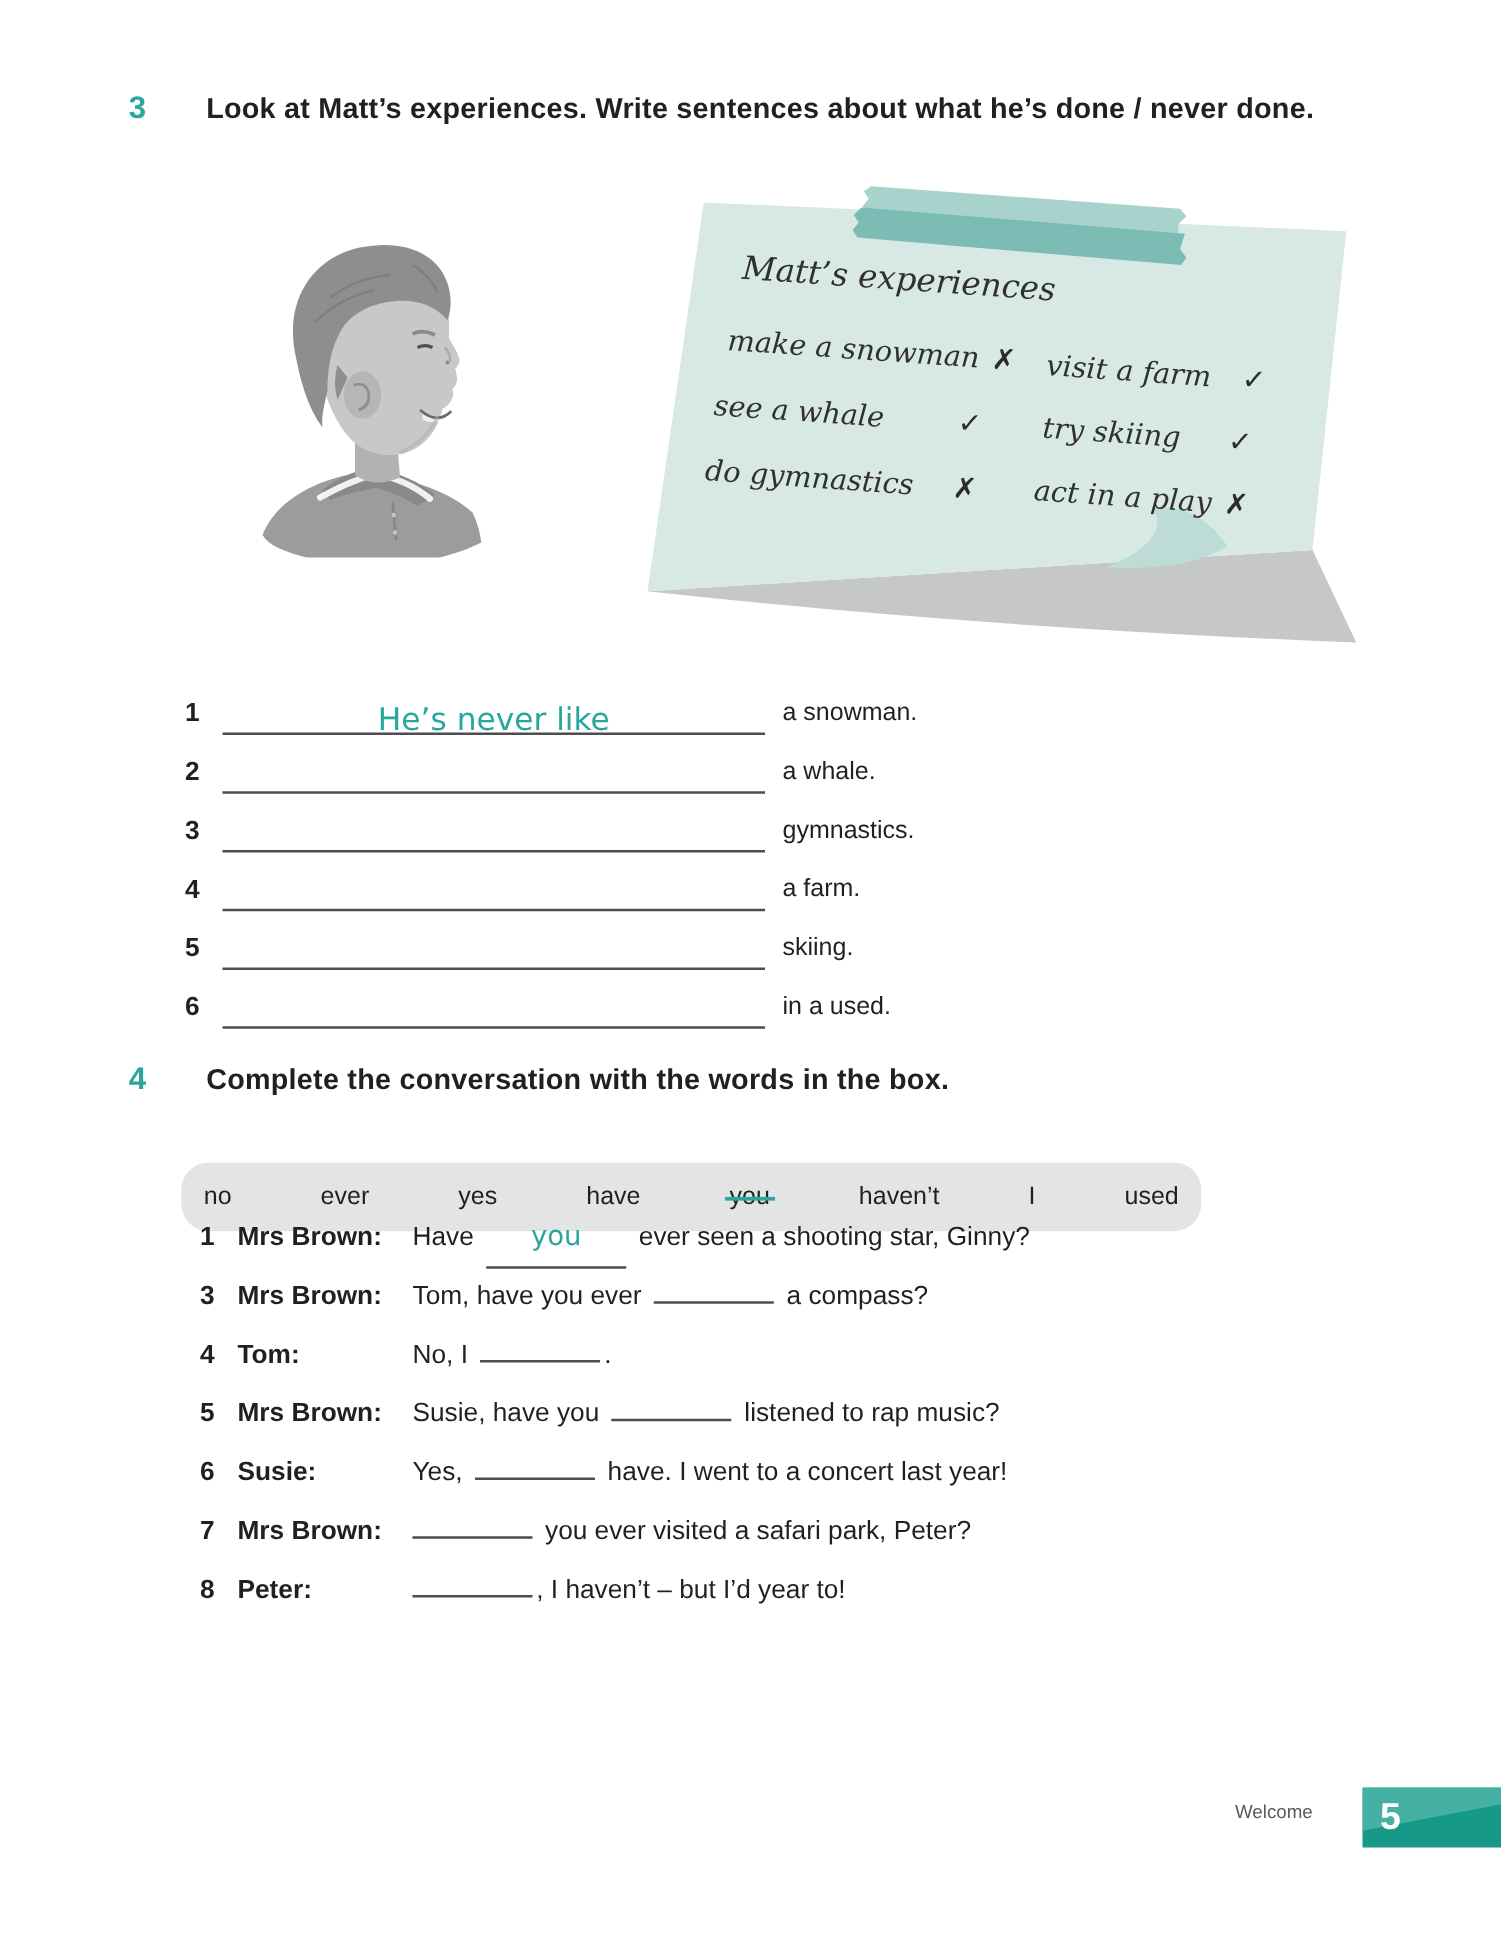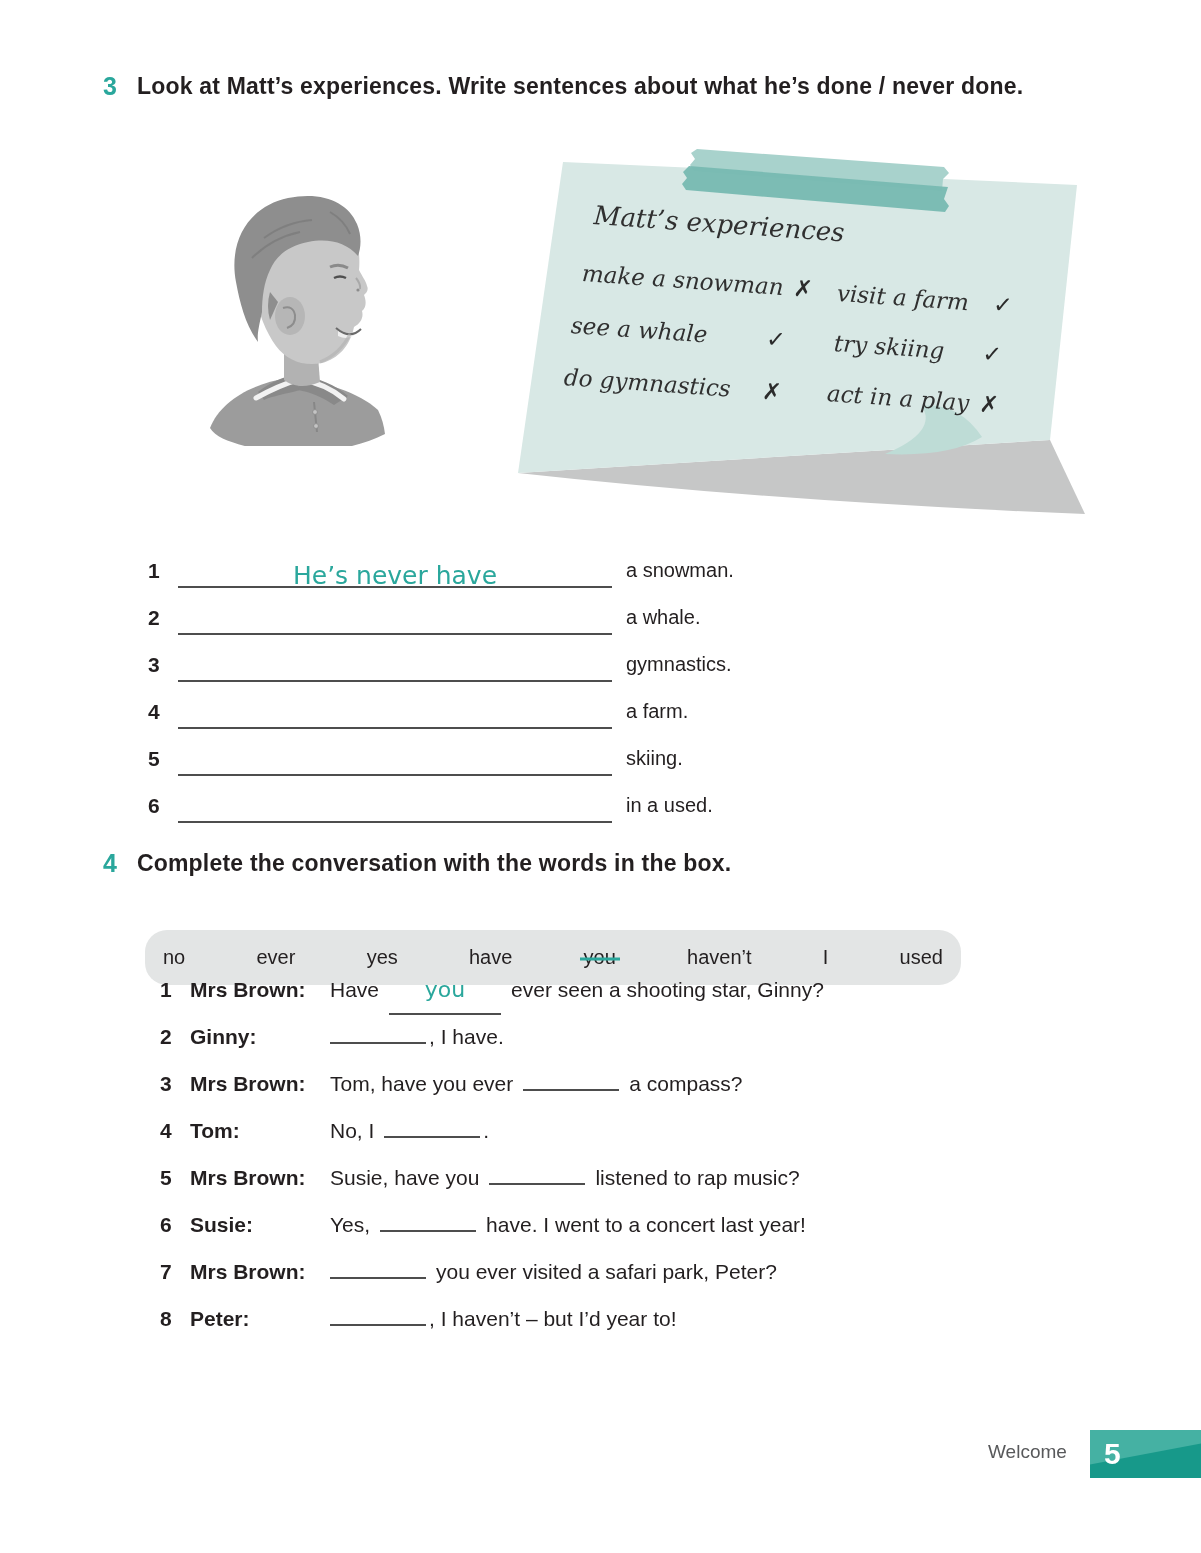--- a/index.html
+++ b/index.html
@@ -9,21 +9,21 @@
     --tab-teal:#17998a; --tab-teal-light:#45b1a3;
     --photo-hair:#8e8e8e; --photo-face:#c8c8c8; --photo-shirt:#9c9c9c;
   }
   html,body{margin:0;padding:0;background:#fff;}
   .page{position:relative;width:1201px;height:1553px;background:#fff;overflow:hidden;
         font-family:"Liberation Sans","DejaVu Sans",sans-serif;color:var(--text);}
 
   
   .ex-header{position:absolute;left:103px;display:flex;gap:20px;white-space:nowrap;}
   .ex-header .ex-num{color:var(--accent);font-weight:bold;font-size:25px;line-height:28px;}
-  .ex-header .ex-title{font-weight:bold;font-size:23px;line-height:28px;letter-spacing:.2px;}
+  .ex-header .ex-title{font-weight:bold;font-size:23px;line-height:28px;letter-spacing:.2px;margin-left:28px;}
   #ex3-header{top:72px;} #ex4-header{top:849px;}
 
   
   .photo{position:absolute;left:200px;top:186px;width:190px;height:260px;}
 
   
   .note{position:absolute;left:500px;top:140px;width:600px;height:390px;}
   .note svg{position:absolute;inset:0;}
   .note-title{position:absolute;left:95px;top:60px;font-family:"DejaVu Serif",serif;
     font-style:italic;font-size:26px;color:#303030;transform:rotate(4deg);transform-origin:left top;white-space:nowrap;}
@@ -56,21 +56,21 @@
   .d-row{height:47px;line-height:47px;font-size:21px;white-space:nowrap;}
   .d-row .num{display:inline-block;width:30px;font-weight:bold;}
   .d-row .speaker{display:inline-block;width:140px;font-weight:bold;}
   .d-row .pre{margin-right:10px;} .d-row .pre:empty{margin-right:0;}
   .d-row .post{margin-left:10px;} .d-row.tight .post{margin-left:3px;}
   .blank{display:inline-block;width:96px;border-bottom:2px solid var(--underline);text-align:center;}
   .blank.wide{width:112px;}
   .blank .hand{color:var(--accent);font-size:22px;font-family:"DejaVu Sans",sans-serif;line-height:normal;}
 
   
-  .footer-label{position:absolute;left:988px;top:1441px;font-size:19px;color:var(--muted);}
+  .footer-label{position:absolute;left:988px;top:1441px;font-size:15px;color:var(--muted);}
   .page-tab{position:absolute;left:1090px;top:1430px;width:111px;height:48px;
     background:var(--tab-teal);overflow:hidden;}
   .page-tab::before{content:"";position:absolute;inset:0;background:var(--tab-teal-light);
     clip-path:polygon(0 0,100% 0,100% 28%,0 72%);}
   .page-tab .page-num{position:absolute;left:14px;top:50%;transform:translateY(-50%);
     color:#fff;font-weight:bold;font-size:30px;}
 </style>
 </head>
 <body>
 
@@ -140,21 +140,21 @@
     <div class="note-item" style="left:328px;top:240px;width:172px;">
       <span>act in a play</span>
       <span class="mark">✗</span>
     </div>
   </div>
 
   <div class="ex3-lines">
     <div class="fill-row">
       <span class="num">1</span>
       <div class="linebox">
-        <span class="answer">He’s never have</span>
+        <span class="answer">He’s never like</span>
       </div>
       <span class="ending">a snowman.</span>
     </div>
     <div class="fill-row">
       <span class="num">2</span>
       <div class="linebox">
         <span class="answer"></span>
       </div>
       <span class="ending">a whale.</span>
     </div>
@@ -201,23 +201,20 @@
     <span class="word strike">you</span>
     <span class="word">haven’t</span>
     <span class="word">I</span>
     <span class="word">used</span>
   </div>
 
   <div class="dialogue">
     <div class="d-row">
       <span class="num">1</span><span class="speaker">Mrs Brown:</span><span class="pre">Have</span><span class="blank wide"><span class="hand">you</span></span><span class="post">ever seen a shooting star, Ginny?</span>
     </div>
-    <div class="d-row tight">
-      <span class="num">2</span><span class="speaker">Ginny:</span><span class="pre"></span><span class="blank"><span class="hand"></span></span><span class="post">, I have.</span>
-    </div>
     <div class="d-row">
       <span class="num">3</span><span class="speaker">Mrs Brown:</span><span class="pre">Tom, have you ever</span><span class="blank"><span class="hand"></span></span><span class="post">a compass?</span>
     </div>
     <div class="d-row tight">
       <span class="num">4</span><span class="speaker">Tom:</span><span class="pre">No, I</span><span class="blank"><span class="hand"></span></span><span class="post">.</span>
     </div>
     <div class="d-row">
       <span class="num">5</span><span class="speaker">Mrs Brown:</span><span class="pre">Susie, have you</span><span class="blank"><span class="hand"></span></span><span class="post">listened to rap music?</span>
     </div>
     <div class="d-row">

